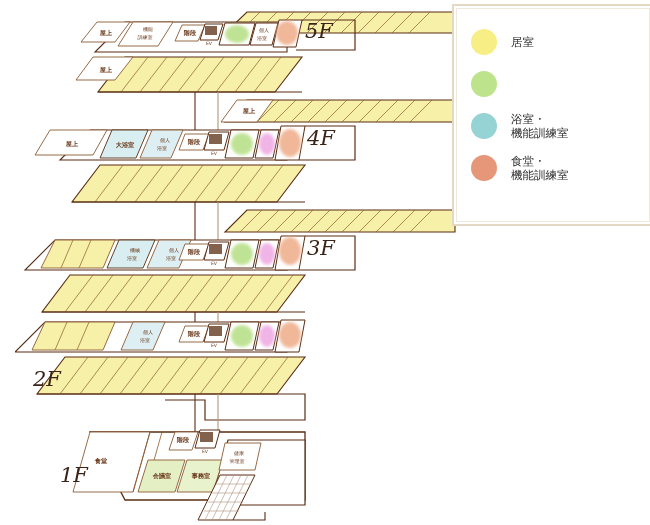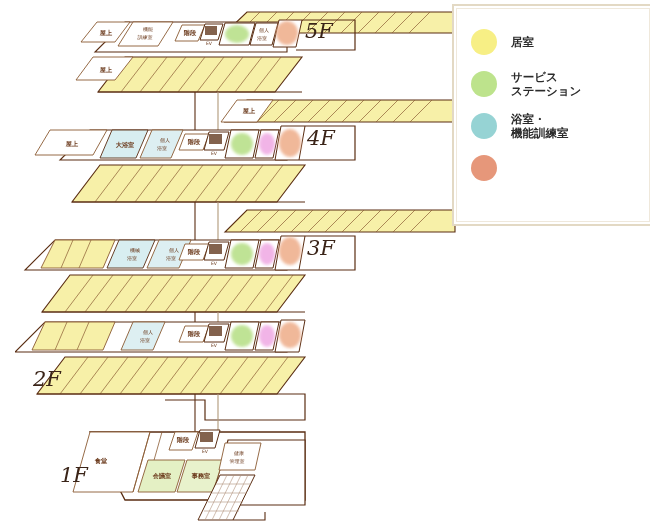--- a/index.html
+++ b/index.html
@@ -39,21 +39,20 @@
     height: 100%;
     border: 1px solid #efe8db;
     box-sizing: border-box;
     padding: 14px 10px 10px 14px;
   }
   .legend-row {
     display: flex;
     align-items: center;
     height: 38px;
     margin-bottom: 4px;
-    font-weight: bold;
   }
   .legend-swatch {
     width: 26px;
     height: 26px;
     border-radius: 50%;
     flex: 0 0 26px;
     margin-right: 14px;
     filter: blur(0.4px);
   }
   .legend-label {
@@ -508,31 +507,31 @@
   <div class="legend-box">
     <div class="legend-inner">
 
       <div class="legend-row">
         <div class="legend-swatch" style="background:#f7ef85"></div>
         <div class="legend-label">居室</div>
       </div>
 
       <div class="legend-row">
         <div class="legend-swatch" style="background:#bde38c"></div>
-        <div class="legend-label">サービス
-ステーション</div>
       </div>
 
       <div class="legend-row">
         <div class="legend-swatch" style="background:#96d3d4"></div>
         <div class="legend-label">浴室・
 機能訓練室</div>
       </div>
 
 
       <div class="legend-row">
         <div class="legend-swatch" style="background:#e6977a"></div>
+        <div class="legend-label">食堂・
+機能訓練室</div>
       </div>
 
     </div>
   </div>
 
 </div>
 
 </body></html>

